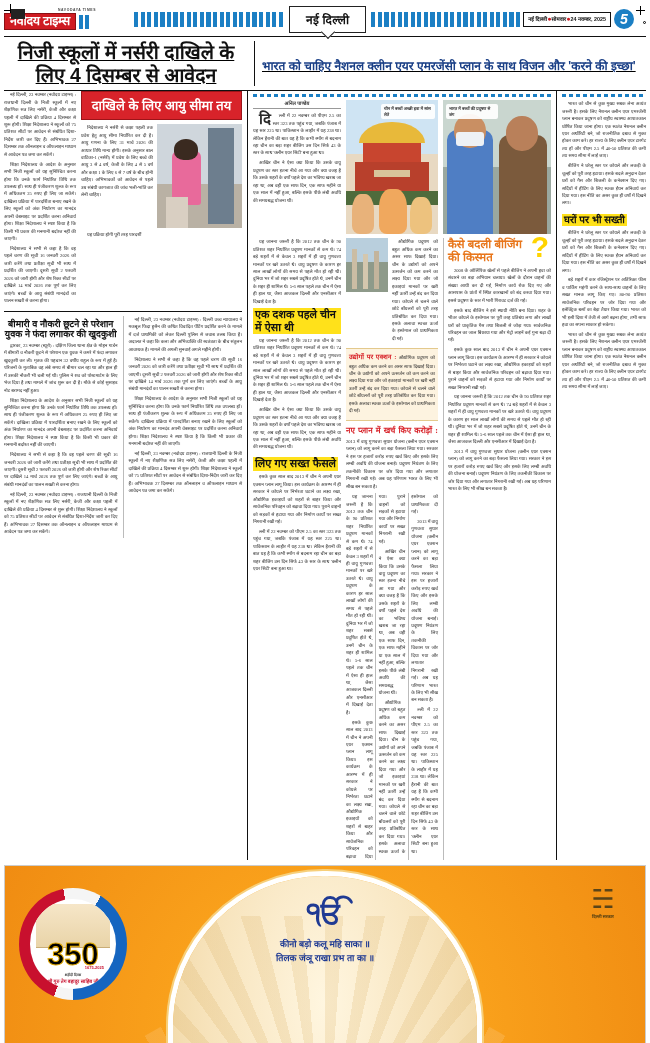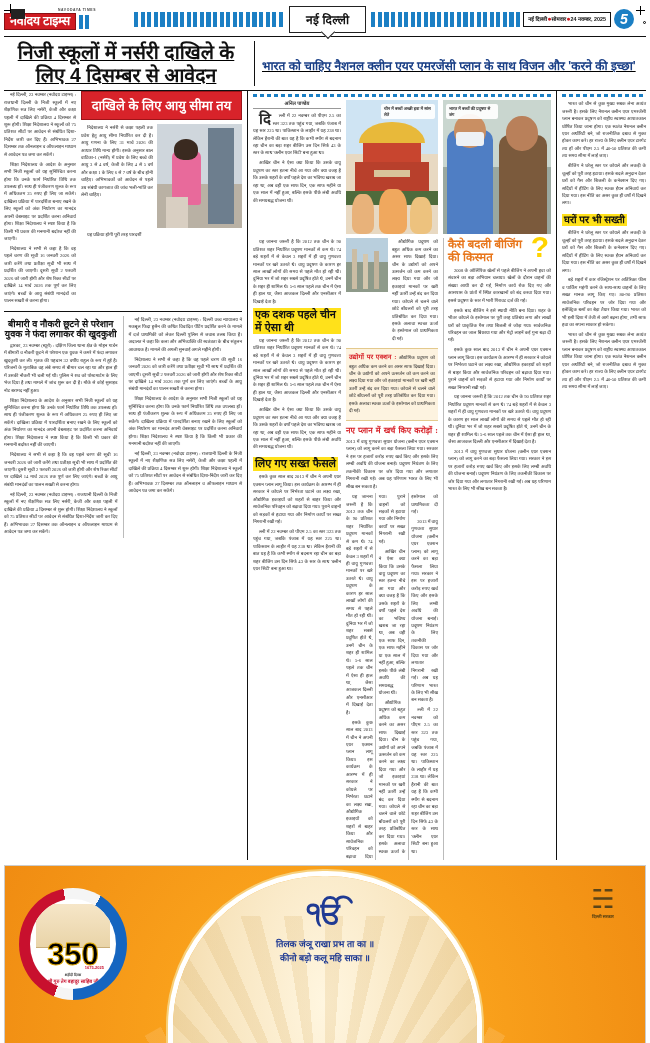--- a/index.html
+++ b/index.html
@@ -404,22 +404,22 @@
 
   <div class="advert">
     <div class="ad-top">
       <div class="ad-rays"></div>
     </div>
 
     <div class="arch">
       <div class="arch-rays"></div>
       <div class="onkar">ੴ</div>
       <div class="gurbani">
+        <div>कीनो बड़ो कलू महि साका ॥</div>
         <div>तिलक जंञू राखा प्रभ ता का ॥</div>
-        <div>कीनो बड़ो कलू महि साका ॥</div>
       </div>
 
     </div>
 
     <div class="logo350">
       <div class="l350-circle"></div>
       <div class="l350-inner">
         <div class="l350-bld"></div>
         <div class="l350-num">350</div>
         <div class="l350-yr">1675-2025</div>

